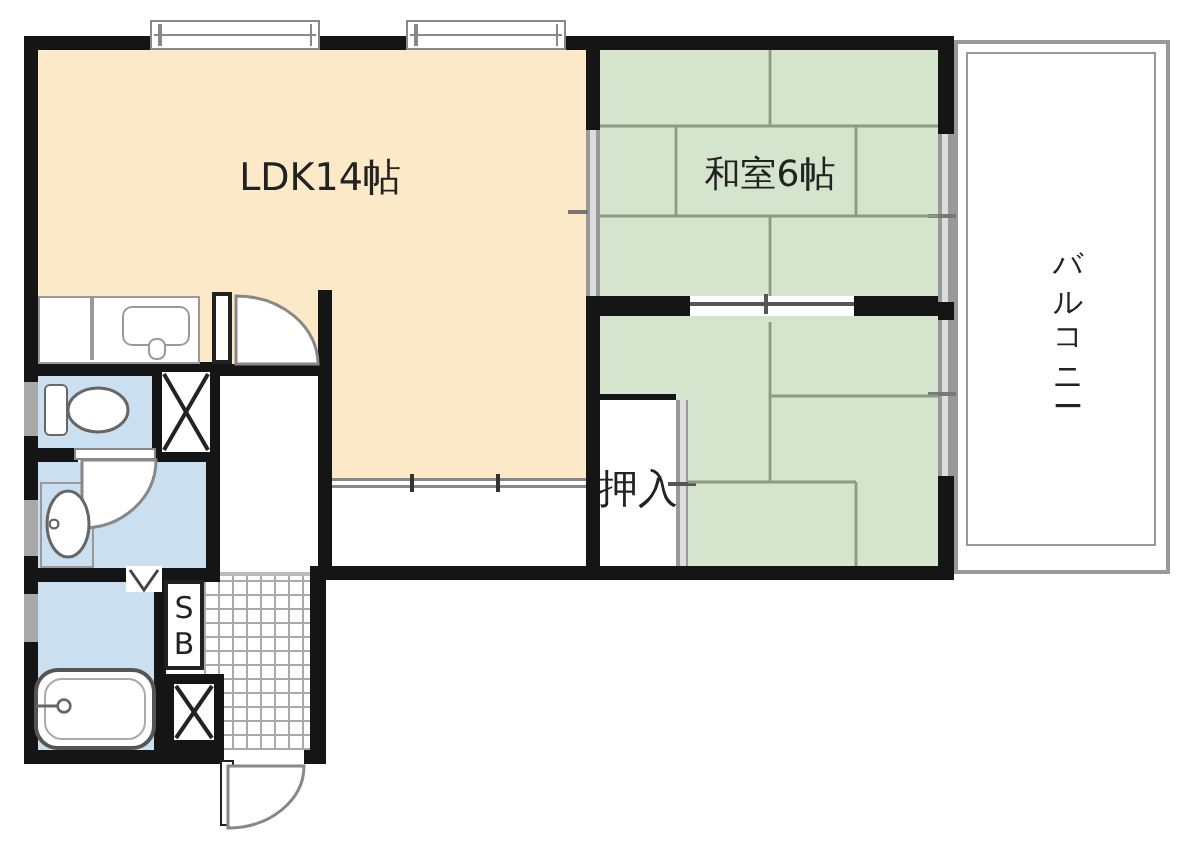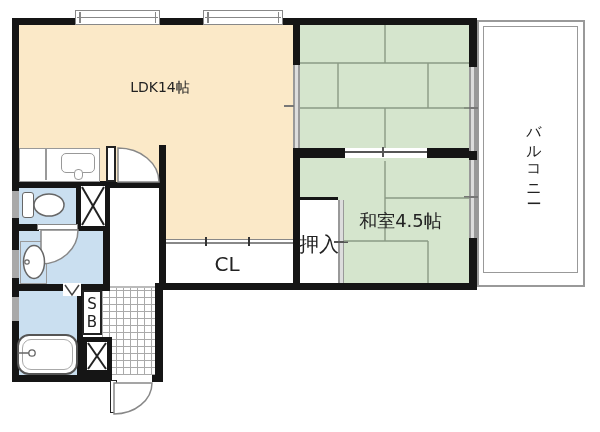--- a/index.html
+++ b/index.html
@@ -161,19 +161,18 @@
     <g stroke="#222" stroke-width="2">
       <line x1="82" y1="187" x2="104" y2="225"></line>
       <line x1="104" y1="187" x2="82" y2="225"></line>
     </g>
     <g stroke="#222" stroke-width="2">
       <line x1="88" y1="343" x2="106" y2="369"></line>
       <line x1="106" y1="343" x2="88" y2="369"></line>
     </g>
   </svg>
 
-  <div class="lbl" style="left:90px;top:79px;width:140px;font-size:14px">LDK14帖</div>
-  <div class="lbl" style="left:328px;top:211px;width:145px;font-size:18px">和室4.5帖</div>
-  <div class="lbl" style="left:197px;top:253px;width:60px;font-size:20px">CL</div>
+  <div class="lbl" style="left:90px;top:79px;width:140px;font-size:19px">LDK14帖</div>
+  <div class="lbl" style="left:315px;top:78px;width:140px;font-size:18px">和室6帖</div>
   <div class="lbl" style="left:295px;top:233px;width:48px;font-size:20px">押入</div>
   <div class="lbl" id="balcony-label" style="left:516px;top:101px;width:26px;height:112px">バルコニー</div>
 
 </div>
 
 </body></html>

